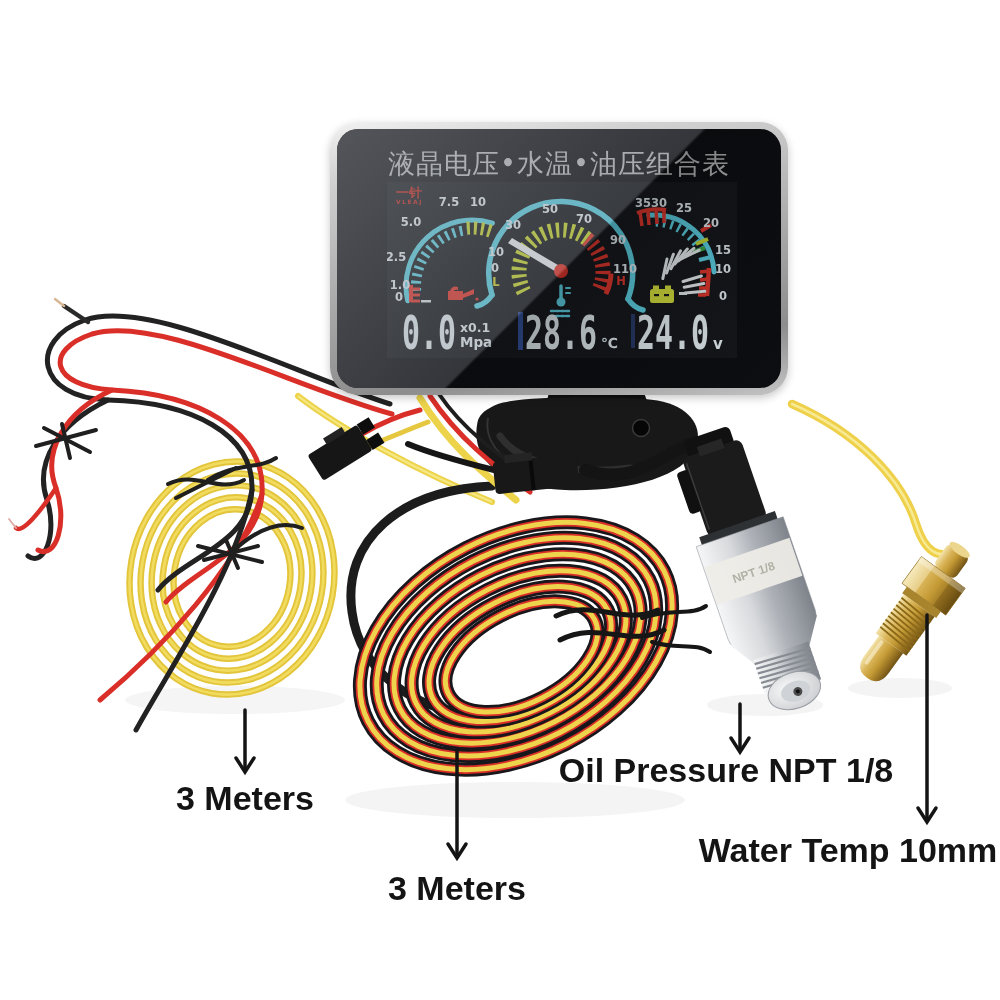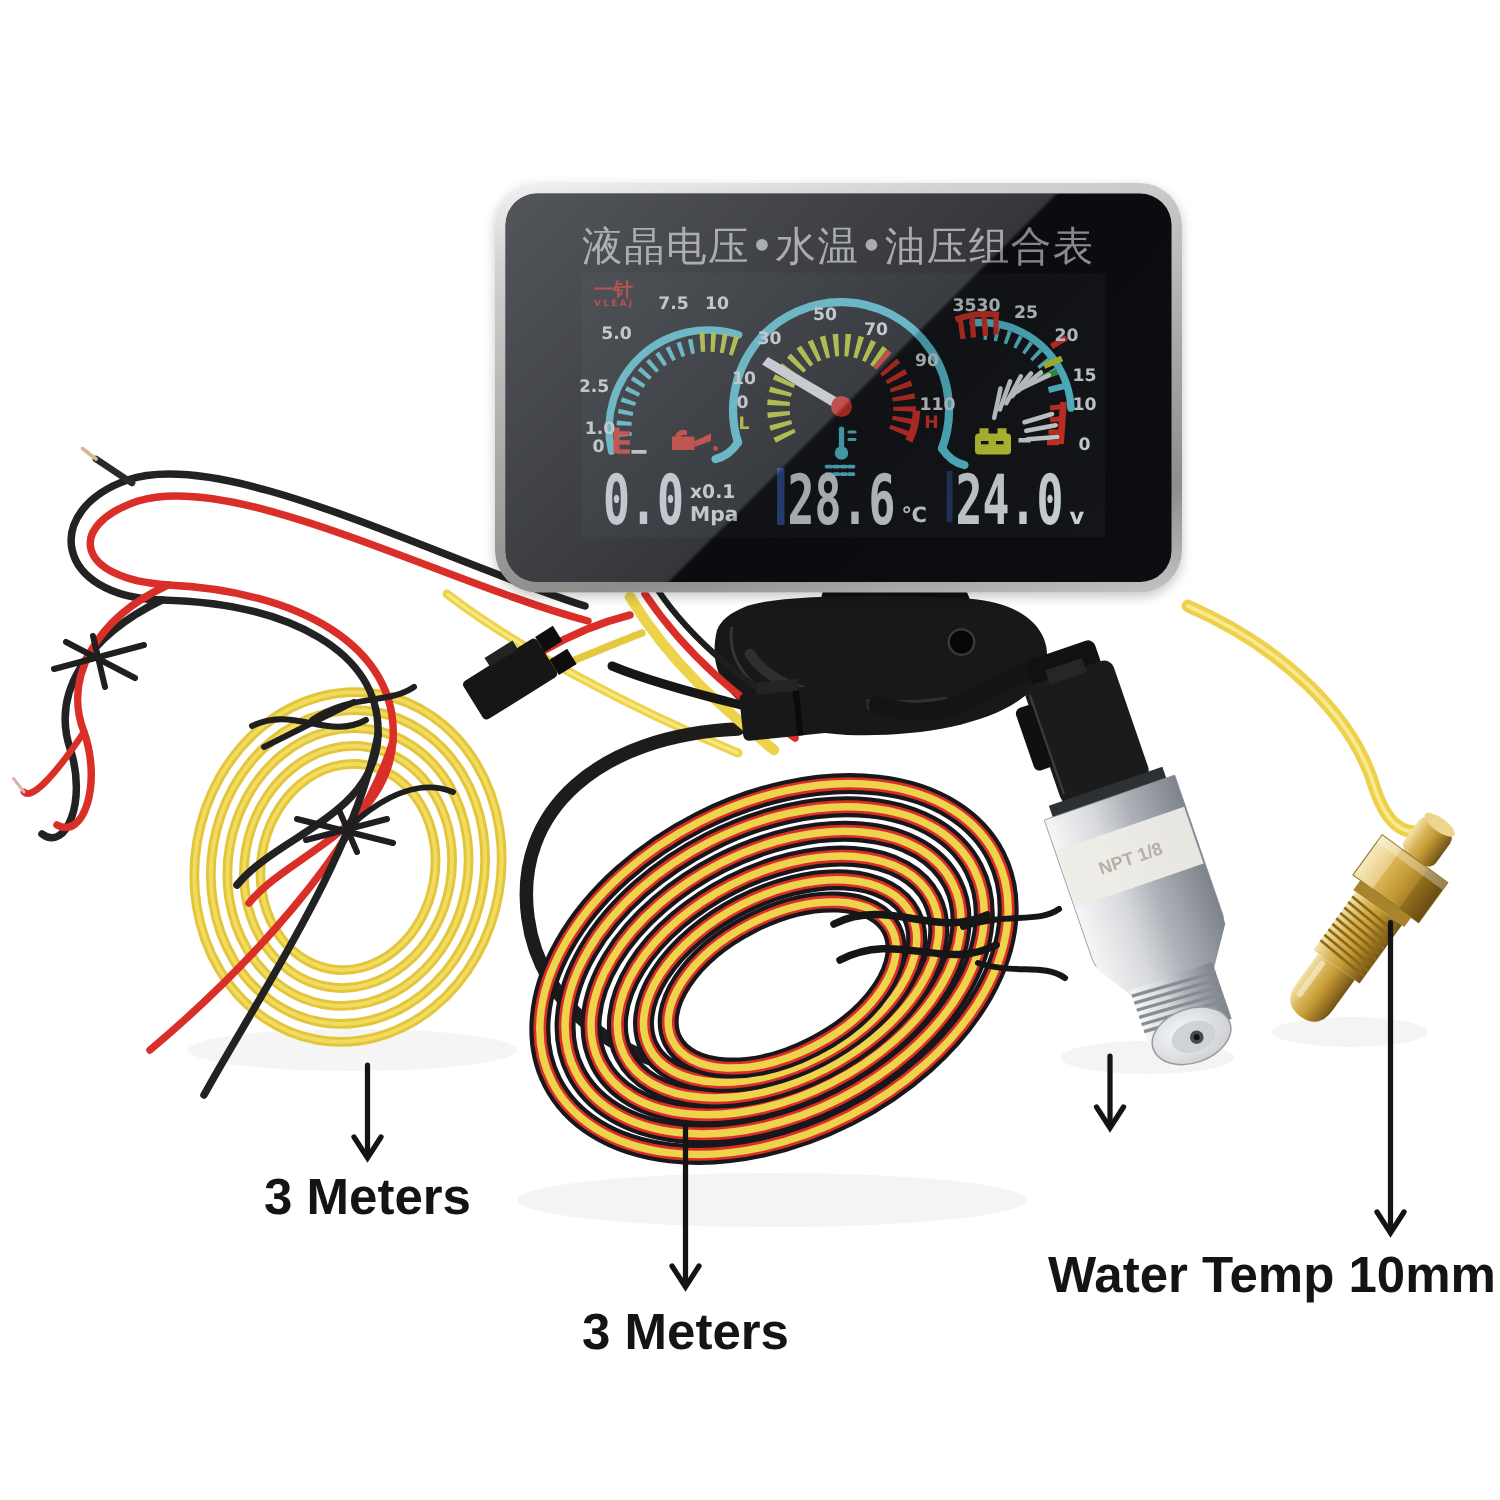--- a/index.html
+++ b/index.html
@@ -386,15 +386,16 @@
       </g>
       <g>
         <line x1="927" y1="615" x2="927" y2="820"></line>
           <path d="M 918 808 L 927 822 L 936 808"></path>
       </g>
     </g>
   </svg>
 
   <div class="lbl lbl-3m-left">3 Meters</div>
   <div class="lbl lbl-3m-center">3 Meters</div>
+  <div class="lbl lbl-oil">Oil Pressure NPT 1/8</div>
   <div class="lbl lbl-temp">Water Temp 10mm</div>
 
 </div>
 
 </body></html>

